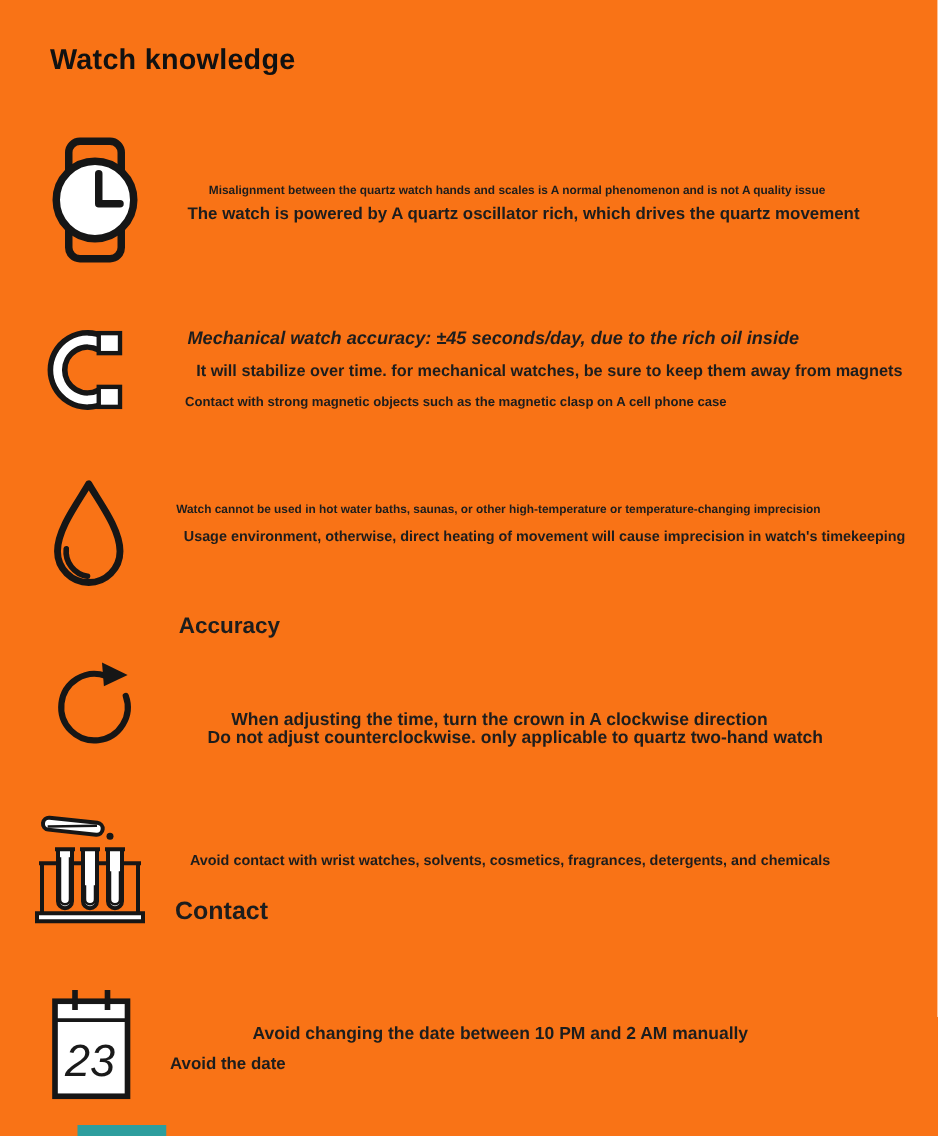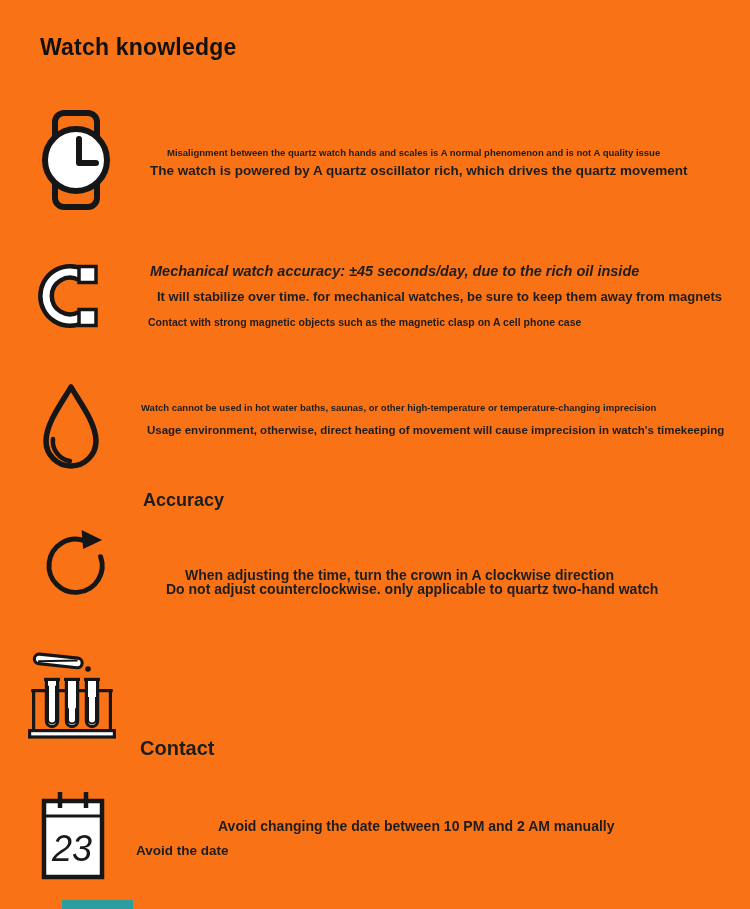--- a/index.html
+++ b/index.html
@@ -28,23 +28,23 @@
   
   .s2l0{left:141px;top:402px;font-size:9.5px;}
   .s2l1{left:147px;top:424px;font-size:11.5px;}
   .s2l2{left:143px;top:442px;font-size:18px;margin-top:48px;}
   
   .s3l0{left:185px;top:533px;font-size:14px;margin-top:34px;}
   .s3l1{left:152px;top:557px;font-size:14px;}
   .s3l2{left:150px;top:581px;font-size:14px;padding-left:16px;}
   
   .s4l0{left:152px;top:683px;font-size:11.5px;}
-  .s4l1{left:140px;top:737px;font-size:20px;}
+  .s4l1{left:140px;top:718px;font-size:20px;}
   
-  .s5l0{left:202px;top:818px;font-size:14px;margin-left:16px;}
+  .s5l0{left:202px;top:818px;font-size:14px;}
   .s5l1{left:136px;top:843px;font-size:13.5px;}
 
   .icon{position:absolute;font-style:italic;}
   .icon svg{display:block;width:100%;height:100%;}
   .i-watch{left:38px;top:108px;width:76px;height:104px;}
   .i-magnet{left:34px;top:261px;width:78px;height:70px;}
   .i-drop{left:36px;top:381px;width:70px;height:100px;}
   .i-arrow{left:36px;top:517px;width:76px;height:90px;}
   .i-chem{left:28px;top:640px;width:88px;height:106px;}
   .i-cal{left:36px;top:787px;width:74px;height:98px;}
@@ -116,20 +116,21 @@
       <path d="M73 48 V 100 A 7 7 0 0 0 87 100 V 48" fill="#ffffff" stroke-width="4"></path>
       <line x1="20" y1="48" x2="40" y2="48" stroke-width="4"></line>
       <line x1="45" y1="48" x2="65" y2="48" stroke-width="4"></line>
       <line x1="70" y1="48" x2="90" y2="48" stroke-width="4"></line>
       <path d="M25 56 V 98 A 5 5 0 0 0 35 98 V 56" stroke-width="2.5"></path>
       <path d="M50 84 V 98 A 5 5 0 0 0 60 98 V 84" stroke-width="2.5"></path>
       <path d="M75 70 V 98 A 5 5 0 0 0 85 98 V 70" stroke-width="2.5"></path>
       <rect x="2" y="112" width="106" height="8" fill="#ffffff" stroke-width="4"></rect>
     </svg>
   </div>
+  <div class="line s4l0">Avoid contact with wrist watches, solvents, cosmetics, fragrances, detergents, and chemicals</div>
   <div class="line s4l1">Contact</div>
 
   <div class="icon i-cal">
     <svg viewBox="0 0 74 98" xmlns="http://www.w3.org/2000/svg" fill="none" stroke="#161616">
       <rect x="8" y="14" width="58" height="76" fill="#ffffff" stroke-width="4.5"></rect>
       <line x1="8" y1="29" x2="66" y2="29" stroke-width="3"></line>
       <line x1="24" y1="5" x2="24" y2="21" stroke-width="4.5"></line>
       <line x1="50" y1="5" x2="50" y2="21" stroke-width="4.5"></line>
       <text x="36" y="74" text-anchor="middle" fill="#1a1a1a" stroke="none" font-family="Liberation Sans, sans-serif" font-size="36" font-weight="400">23</text>
     </svg>

